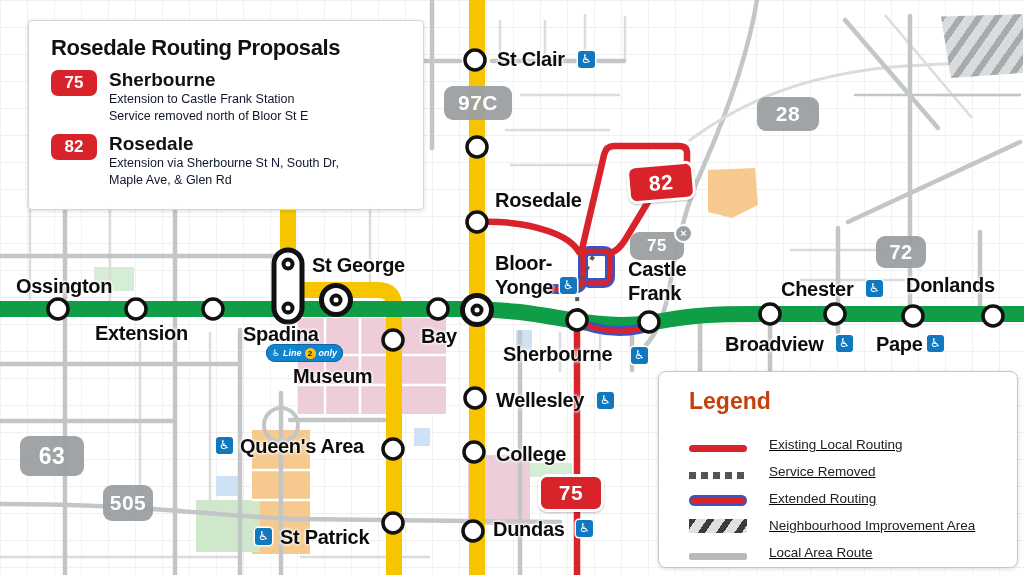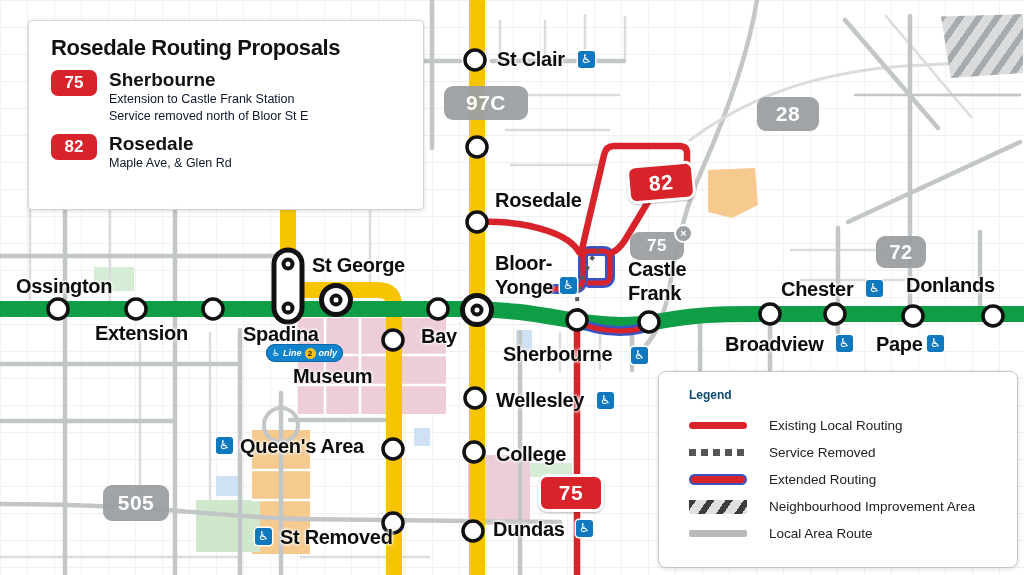--- a/index.html
+++ b/index.html
@@ -43,22 +43,22 @@
          box-shadow:0 1px 4px rgba(0,0,0,.14);}
   #titlebox{left:28px;top:20px;width:394px;height:188px;border-radius:4px;}
   #titlebox h1{margin:14px 16px 8px 22px;font-size:22px;color:#111;letter-spacing:-0.4px;}
   .routerow{position:relative;margin:4px 0 7px 22px;}
   .rbadge{position:absolute;left:0;top:1px;width:46px;height:26px;background:#d8232a;color:#fff;
           border-radius:7px;font-weight:bold;font-size:17px;line-height:26px;text-align:center;}
   .rname{margin-left:58px;font-size:19px;font-weight:bold;color:#111;line-height:1.15;}
   .rdesc{margin-left:58px;font-size:12.5px;color:#0f172a;line-height:1.4;}
 
   #legendbox{left:658px;top:371px;width:358px;height:195px;border-radius:8px;border:1.5px solid #c6c6c6;}
-  #legendbox h2{margin:16px 0 10px 30px;font-size:12px;color:#0c4a6e;}
-  .legrow{display:flex;align-items:center;height:27px;margin-left:30px;}
+  #legendbox h2{margin:16px 0 10px 30px;font-size:23px;color:#c2410c;}
+  .legrow{display:flex;align-items:flex-end;height:27px;margin-left:30px;text-decoration:underline;}
   .legswatch{width:62px;margin-right:18px;display:flex;align-items:center;}
   .leglabel{font-size:13.5px;color:#222;}
   .sw-existing{width:58px;height:7px;background:#d8232a;border-radius:4px;}
   .sw-removed{width:58px;height:7px;
       background:repeating-linear-gradient(90deg,#555 0 7px,transparent 7px 12px);}
   .sw-extended{width:54px;height:7px;background:#d8232a;border:2.5px solid #3a53c4;border-radius:6px;}
   .sw-local{width:58px;height:7px;background:#b9b9b9;border-radius:2px;}
   .sw-nia{width:58px;height:14px;
       background:repeating-linear-gradient(125deg,#3c3c3c 0 6px,#e0e0e0 6px 15px);}
 </style>
@@ -232,62 +232,64 @@
   <div class="lbl" style="left:725px;top:334px">Broadview</div>
   <div class="lbl" style="left:781px;top:279px">Chester</div>
   <div class="lbl" style="left:876px;top:334px">Pape</div>
   <div class="lbl" style="left:906px;top:275px">Donlands</div>
   <div class="lbl" style="left:497px;top:49px">St Clair</div>
   <div class="lbl" style="left:495px;top:190px">Rosedale</div>
   <div class="lbl" style="left:496px;top:390px">Wellesley</div>
   <div class="lbl" style="left:496px;top:444px">College</div>
   <div class="lbl" style="left:493px;top:519px">Dundas</div>
   <div class="lbl" style="left:240px;top:436px">Queen's Area</div>
-  <div class="lbl" style="left:280px;top:527px">St Removed</div>
+  <div class="lbl" style="left:280px;top:527px">St Patrick</div>
 
   <div class="ws" style="left:578px;top:51px">♿</div>
   <div class="ws" style="left:560px;top:277px">♿</div>
   <div class="ws" style="left:631px;top:347px">♿</div>
   <div class="ws" style="left:597px;top:392px">♿</div>
   <div class="ws" style="left:576px;top:520px">♿</div>
   <div class="ws" style="left:216px;top:437px">♿</div>
   <div class="ws" style="left:255px;top:528px">♿</div>
   <div class="ws" style="left:836px;top:335px">♿</div>
   <div class="ws" style="left:866px;top:280px">♿</div>
   <div class="ws" style="left:927px;top:335px">♿</div>
 
   <div class="l2badge">
     <span class="wsmini">♿</span>
     <span>Line</span>
     <span class="num2">2</span>
     <span>only</span>
   </div>
 
-  <div class="badge gray" style="left:444px;top:86px;width:84px;height:34px;font-size:21px;line-height:34px">97C</div>
+  <div class="badge gray" style="left:444px;top:86px;width:68px;height:34px;font-size:21px;line-height:34px">97C</div>
   <div class="badge gray" style="left:757px;top:97px;width:62px;height:34px;font-size:21px;line-height:34px">28</div>
   <div class="badge gray" style="left:876px;top:236px;width:50px;height:32px;font-size:20px;line-height:32px">72</div>
-  <div class="badge gray" style="left:103px;top:485px;width:66px;height:36px;font-size:21px;line-height:36px">505</div>
+  <div class="badge gray" style="left:20px;top:436px;width:64px;height:40px;font-size:23px;line-height:40px">63</div>
+  <div class="badge gray" style="left:103px;top:485px;width:50px;height:36px;font-size:21px;line-height:36px">505</div>
 
   <div class="badge gray" style="left:630px;top:232px;width:54px;height:28px;font-size:17px;line-height:28px">75</div>
   <div class="xcirc" style="left:674px;top:224px">×</div>
 
   <div class="badge red" style="left:538px;top:474px;width:60px;height:32px;font-size:21px;line-height:32px">75</div>
   <div class="badge red" style="left:627px;top:163px;width:62px;height:33px;font-size:21px;line-height:33px;transform:rotate(-5deg)">82</div>
 
   <div id="titlebox" class="panel">
     <h1>Rosedale Routing Proposals</h1>
     <div class="routerow">
       <div class="rbadge">75</div>
       <div class="rname">Sherbourne</div>
       <div class="rdesc">Extension to Castle Frank Station</div>
       <div class="rdesc">Service removed north of Bloor St E</div>
     </div>
     <div class="routerow">
       <div class="rbadge">82</div>
       <div class="rname">Rosedale</div>
+      <div class="rdesc">Extension via Sherbourne St N, South Dr,</div>
       <div class="rdesc">Maple Ave, &amp; Glen Rd</div>
     </div>
   </div>
 
   <div id="legendbox" class="panel">
     <h2>Legend</h2>
     <div class="legrow">
       <span class="legswatch">
           <span class="sw-existing"></span>
         </span>

